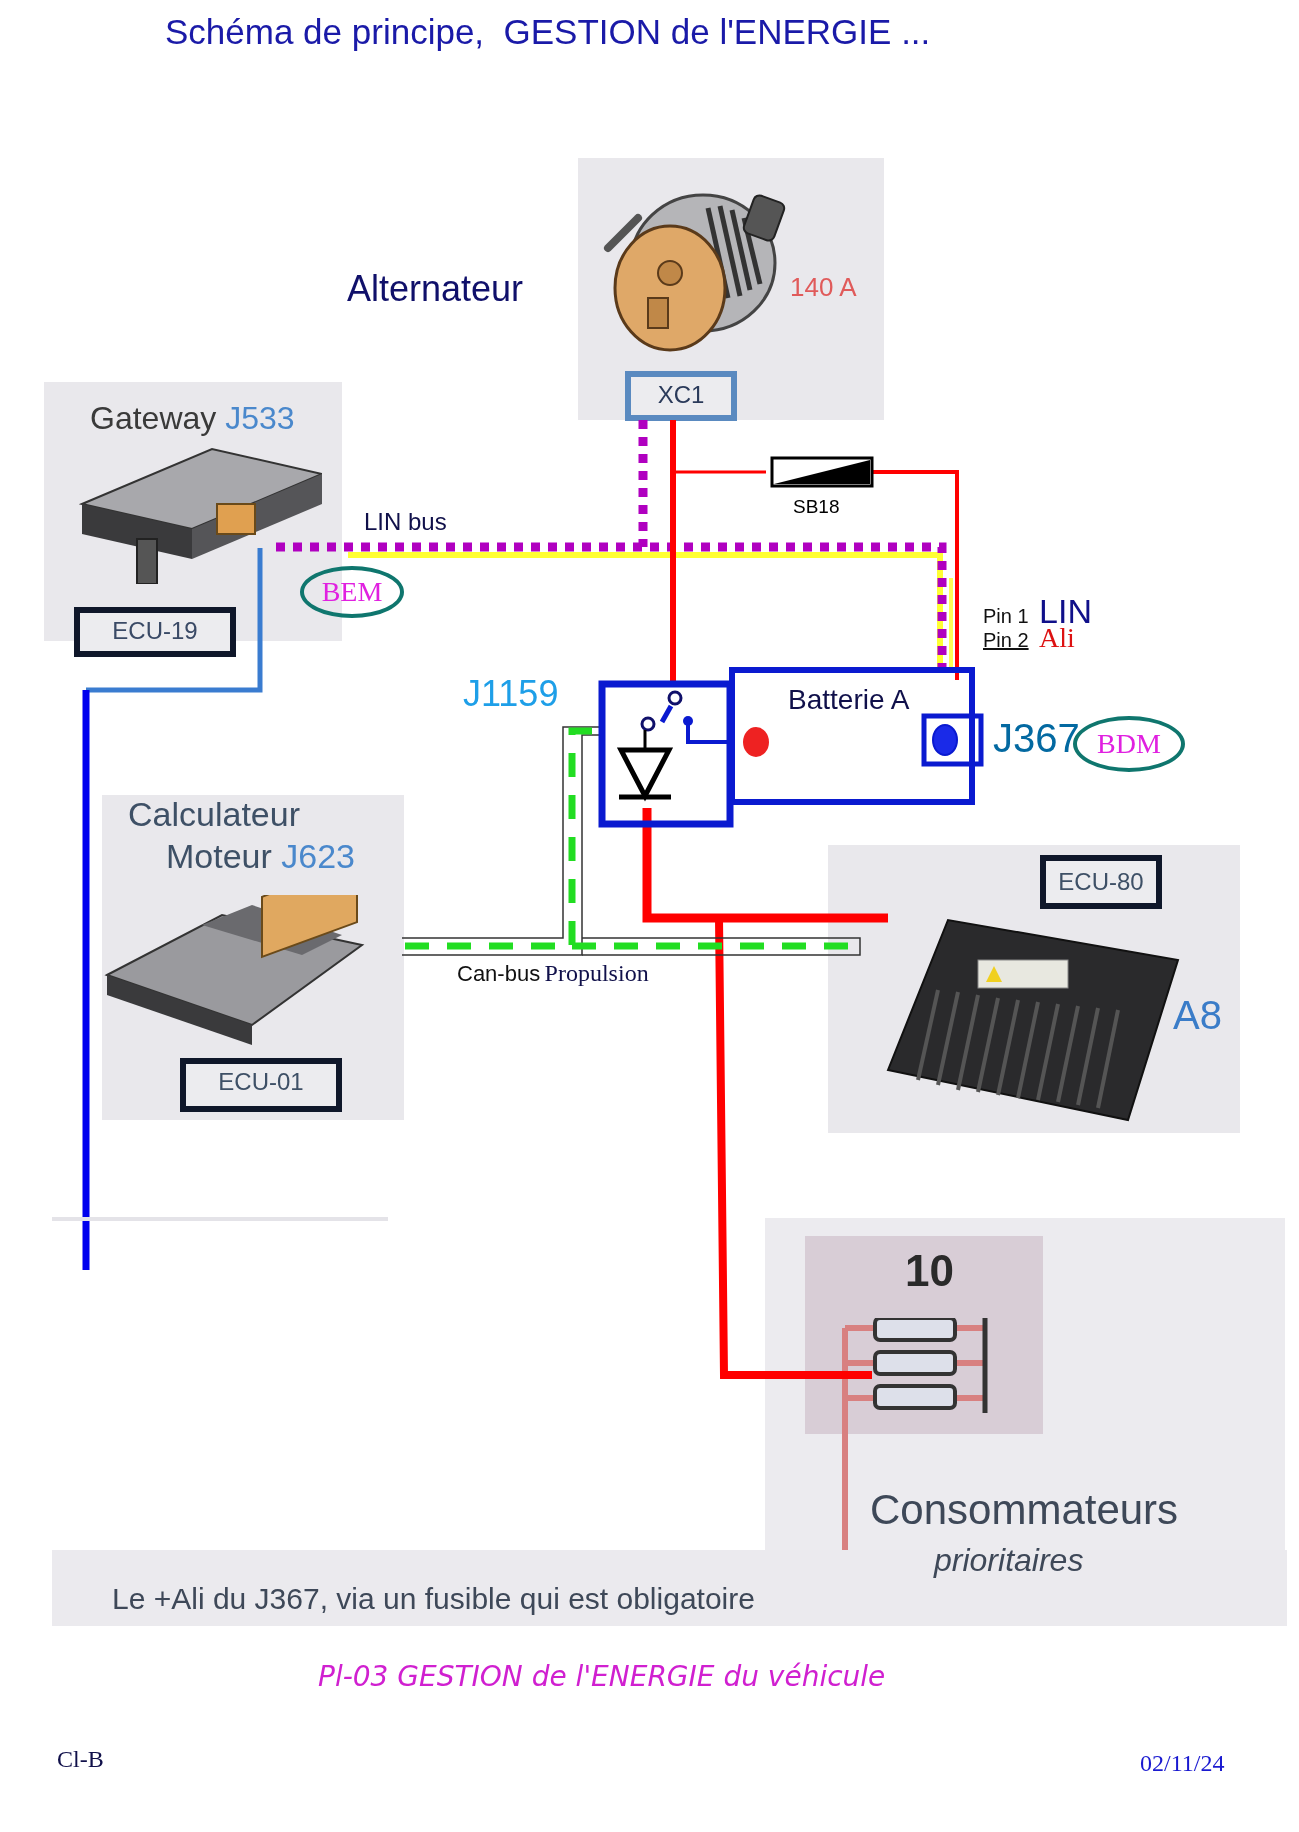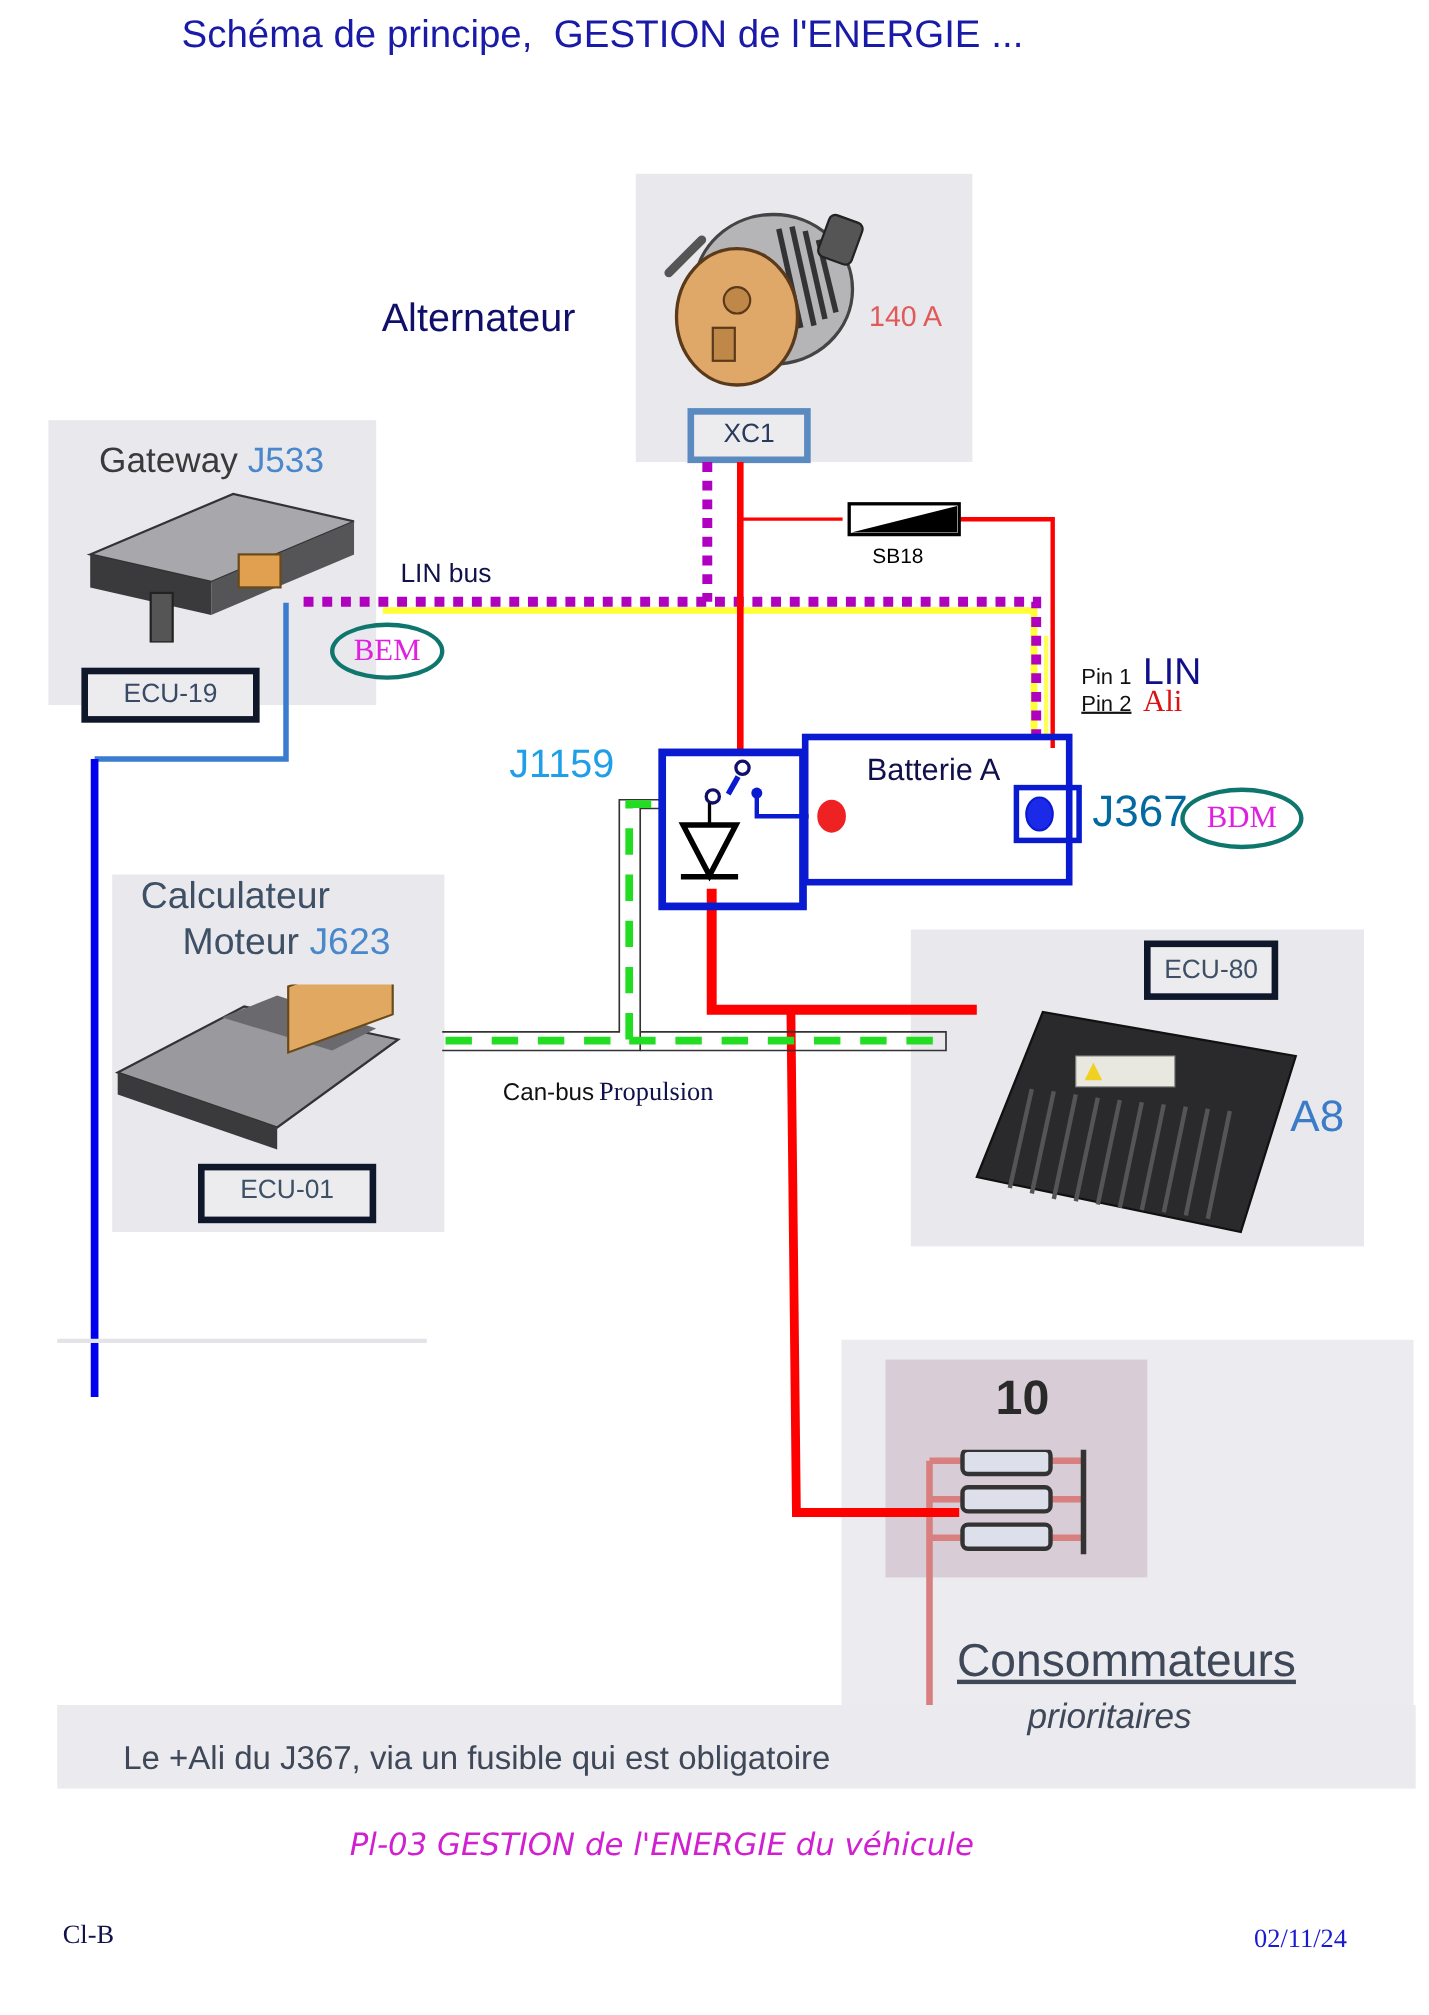--- a/index.html
+++ b/index.html
@@ -106,21 +106,21 @@
       <line x1="120" y1="45" x2="150" y2="45"></line>
       <line x1="120" y1="80" x2="150" y2="80"></line>
     </g>
     <g stroke="#333" stroke-width="4" fill="#dde0ea">
       <rect x="40" y="0" width="80" height="22" rx="5"></rect>
       <rect x="40" y="34" width="80" height="22" rx="5"></rect>
       <rect x="40" y="68" width="80" height="22" rx="5"></rect>
     </g>
     <line x1="150" y1="-5" x2="150" y2="95" stroke="#333" stroke-width="5"></line>
   </svg>
-  <div class="abs" style="left:105px; top:268px; font-size:42px; color:#3e4858;text-decoration:underline;">Consommateurs</div>
+  <div class="abs" style="left:105px; top:268px; font-size:42px; color:#3e4858;">Consommateurs</div>
 </div>
 
 <div class="panel" style="left:52px; top:1550px; width:1235px; height:76px; background:#ebeaee;">
   <div class="abs" style="left:882px; top:-8px; font-size:32px; font-style:italic; color:#3e4858;">prioritaires</div>
   <div class="abs" style="left:60px; top:32px; font-size:30px; color:#3e4858;">Le +Ali du J367, via un fusible qui est obligatoire</div>
 </div>
 
 <svg class="abs" width="1299" height="1832" style="left:0; top:0; pointer-events:none;">
 
   <polyline points="260,548 260,690 86,690" fill="none" stroke="#3a7cd0" stroke-width="5"></polyline>
@@ -188,20 +188,20 @@
   <div style="height:30px; white-space:nowrap;text-align:right;">
     <span style="font-size:20px; color:#111;">Pin 1</span>
     <span style="font-size:34px; color:#10108a; margin-left:6px;">LIN</span>
   </div>
   <div style="height:30px; white-space:nowrap;">
     <span style="font-size:20px; color:#111;text-decoration:underline;">Pin 2</span>
     <span class="serif" style="font-size:28px; color:#dd1111; margin-left:6px;">Ali</span>
   </div>
 </div>
 
-<div class="abs" style="left:457px; top:980px; white-space:nowrap;">
+<div class="abs" style="left:457px; top:960px; white-space:nowrap;">
   <span style="font-size:22px; color:#111;">Can-bus</span>
   <span class="serif" style="font-size:24px; color:#10104a;">Propulsion</span>
 </div>
 
 <div class="abs" style="left:318px; top:1660px; font-size:28px; font-style:italic; color:#d020d0; font-family:'DejaVu Sans', sans-serif;">Pl-03 GESTION de l'ENERGIE du véhicule</div>
 <div class="abs serif" style="left:57px; top:1746px; font-size:24px; color:#10104a;">Cl-B</div>
 <div class="abs serif" style="left:1140px; top:1750px; font-size:24px; color:#1a1ad0;">02/11/24</div>
 
 </body></html>

